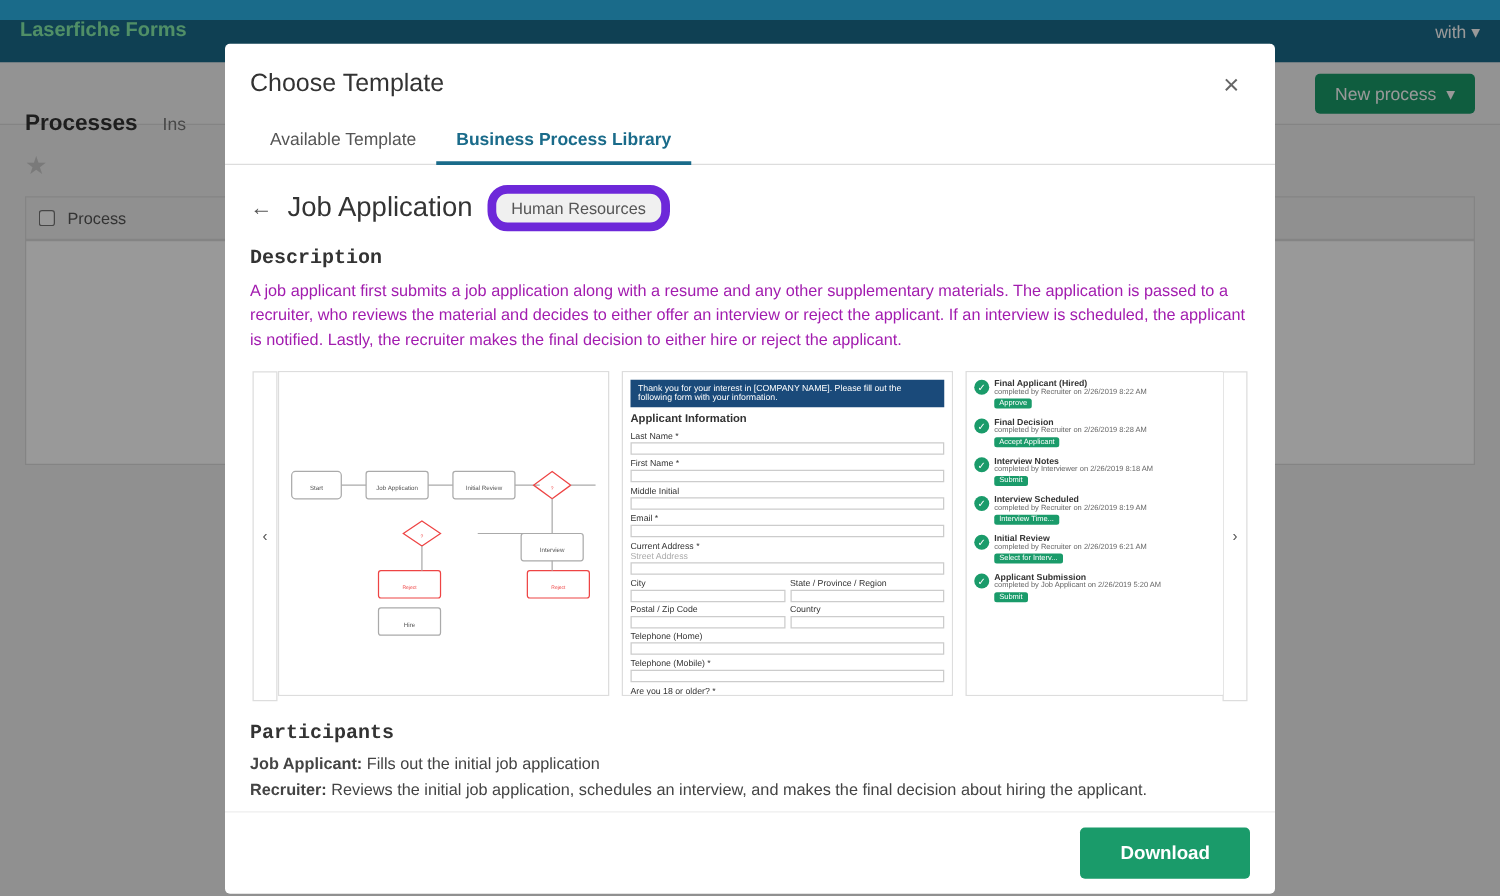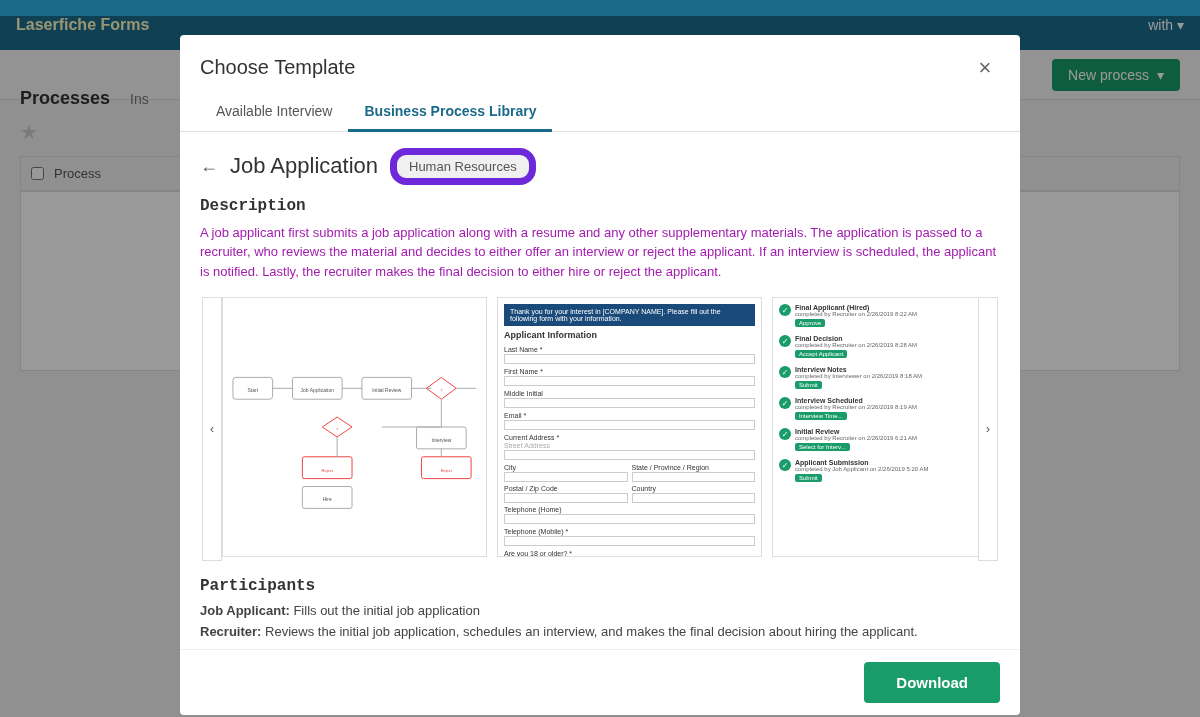--- a/index.html
+++ b/index.html
@@ -7,21 +7,21 @@
 
     
     .app-bg {
       position: absolute; top: 0; left: 0; width: 100%; height: 100%;
       background: #f0f0f0;
     }
     .app-header {
       background: #1a6b8a; height: 50px; display: flex; align-items: center; padding: 0 16px;
       justify-content: space-between;
     }
-    .app-header-left { color: #fef9c3; font-size: 16px; font-weight: bold; }
+    .app-header-left { color: #86efac; font-size: 16px; font-weight: bold; }
     .app-header-right { color: white; font-size: 14px; }
     .app-subheader {
       background: #f5f5f5; height: 50px; display: flex; align-items: center; padding: 0 20px;
       border-bottom: 1px solid #ddd; justify-content: space-between;
     }
     .app-subheader-left { display: flex; align-items: center; gap: 20px; margin-top: 48px; }
     .processes-title { font-size: 18px; color: #333; font-weight: bold; }
     .new-process-btn {
       background: #1a9b6a; color: #ffffff; border: none; padding: 8px 16px;
       border-radius: 4px; font-size: 14px; display: flex; align-items: center; gap: 8px; cursor: pointer;
@@ -198,21 +198,21 @@
 
     <div class="modal-header">
       <span class="modal-title">Choose Template</span>
       <button class="modal-close">
         <span>×</span>
       </button>
     </div>
 
     <div class="modal-tabs">
       <div class="tab">
-        <span>Available Interview</span>
+        <span>Available Template</span>
       </div>
       <div class="tab active">
         <span>Business Process Library</span>
       </div>
     </div>
 
     <div class="modal-body">
 
       <div class="template-header">
         <span class="back-arrow">←</span>

